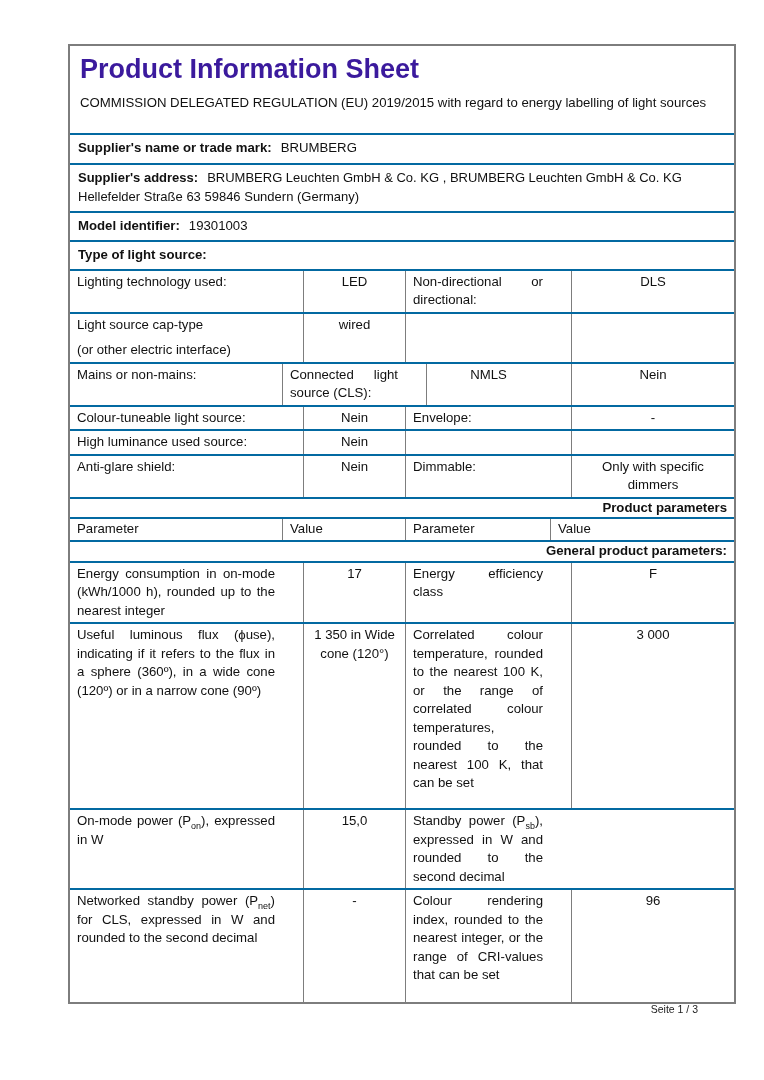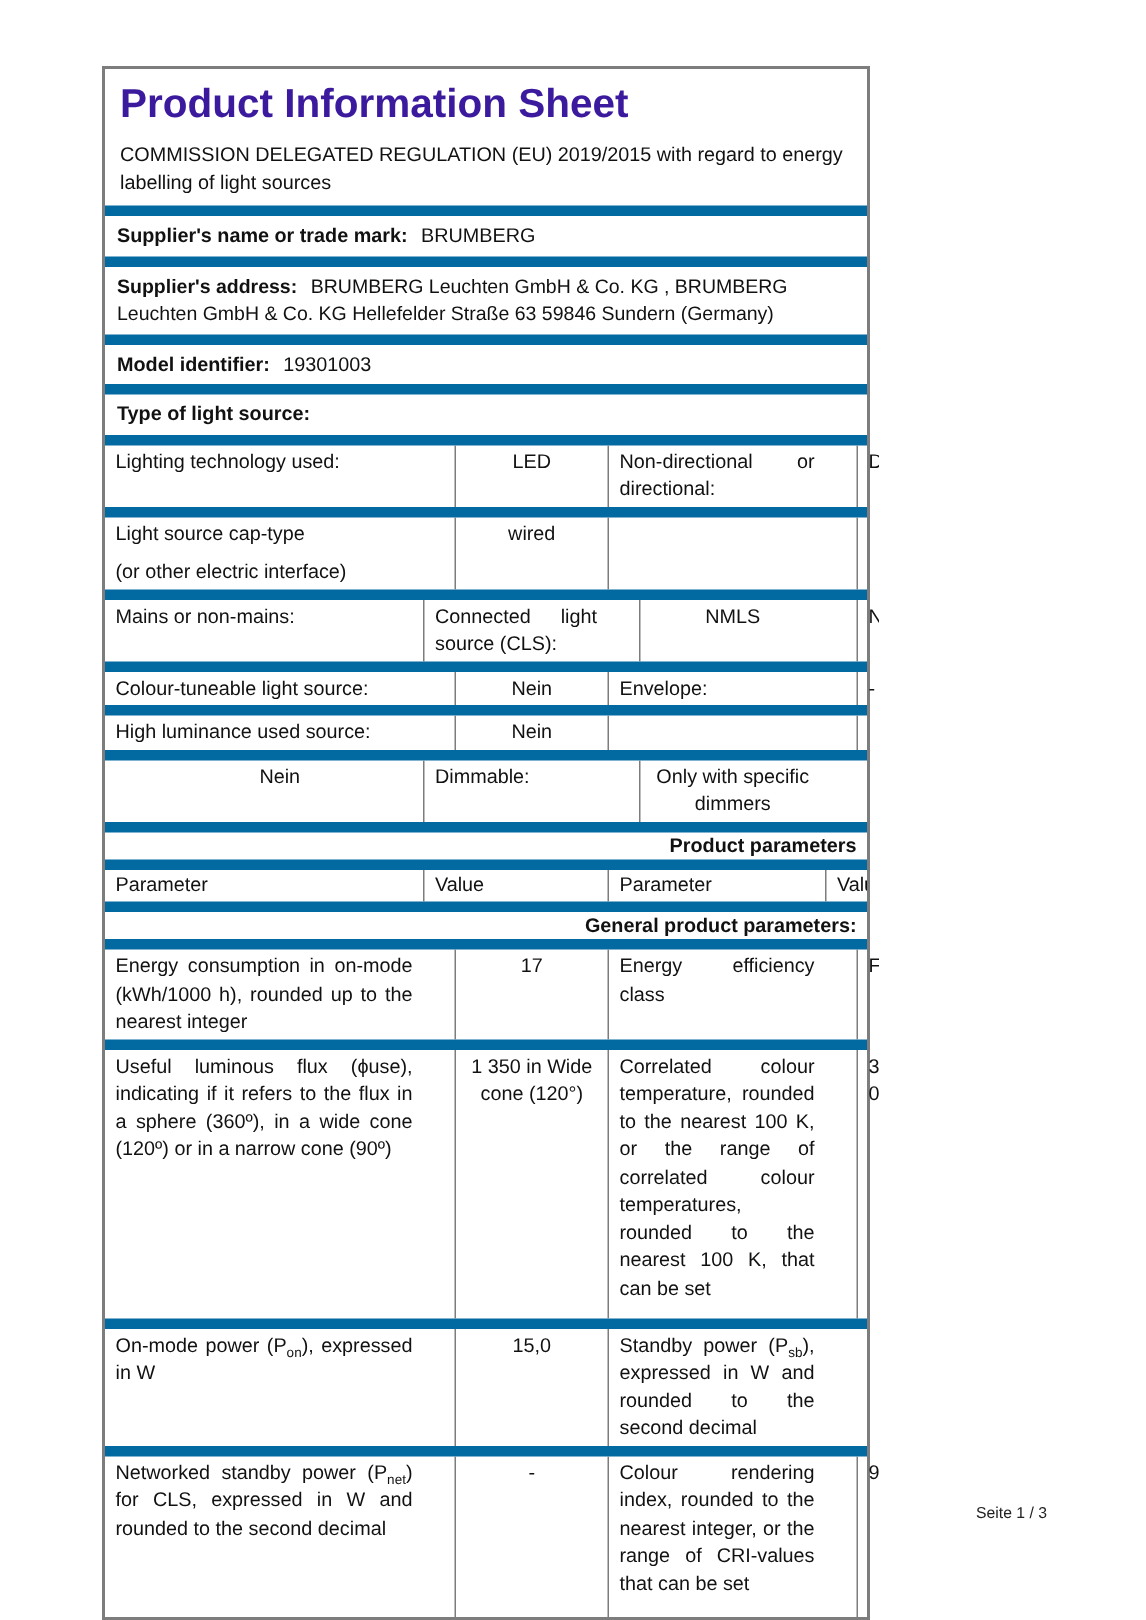--- a/index.html
+++ b/index.html
@@ -1,24 +1,24 @@
 <!DOCTYPE html>
 <html><head>
 <meta charset="utf-8">
 <style>
   html,body{margin:0;padding:0;}
   body{
     width:764px;height:1080px;background:#ffffff;position:relative;
     font-family:"Liberation Sans", sans-serif;color:#111;overflow:hidden;
   }
   .sheet{
-    position:absolute;left:68px;top:44px;width:512px;
+    position:absolute;left:68px;top:44px;width:668px;
     border:2px solid #7d7d7d;box-sizing:border-box;background:#fff;
   }
-  .row{border-top:7px solid #0369a1;box-sizing:border-box;}
+  .row{border-top:2px solid #0369a1;box-sizing:border-box;}
   .row:first-child{border-top:none;}
   .cols{display:grid;grid-template-columns:212px 123px 145px 1fr;}
   .cell{
     border-left:1px solid #7d7d7d;padding:2px 7px;box-sizing:border-box;
     font-size:13.2px;line-height:18.5px;overflow:hidden;
   }
   .cell:first-child{border-left:none;}
   .p{text-align:justify;}
   .v{text-align:center;margin-left:21px;}
   .block{padding:4px 8px;font-size:13.2px;line-height:18.5px;box-sizing:border-box;}
@@ -98,20 +98,21 @@
   </div>
 
   <div class="row hR5 cols">
     <div class="cell p">High luminance used source:</div>
     <div class="cell v">Nein</div>
     <div class="cell p"></div>
     <div class="cell v"></div>
   </div>
 
   <div class="row hR6 cols">
+    <div class="cell p">Anti-glare shield:</div>
     <div class="cell v">Nein</div>
     <div class="cell p">Dimmable:</div>
     <div class="cell v">Only with specific dimmers</div>
   </div>
 
   <div class="row hPP chead">Product parameters</div>
 
   <div class="row hPV cols hv">
     <div class="cell">Parameter</div>
     <div class="cell">Value</div>

